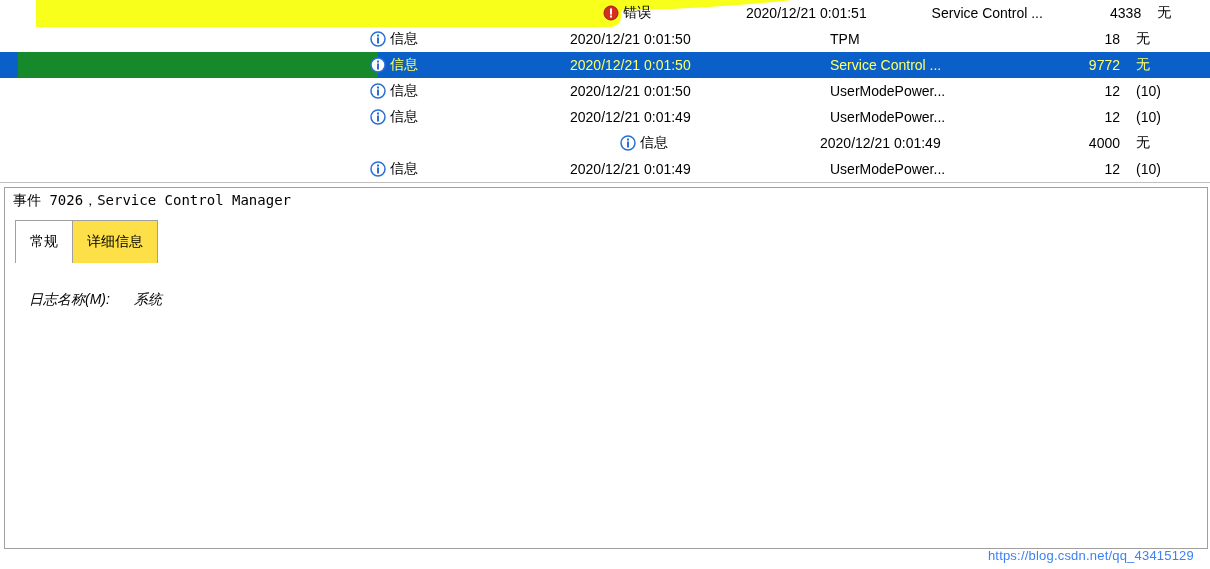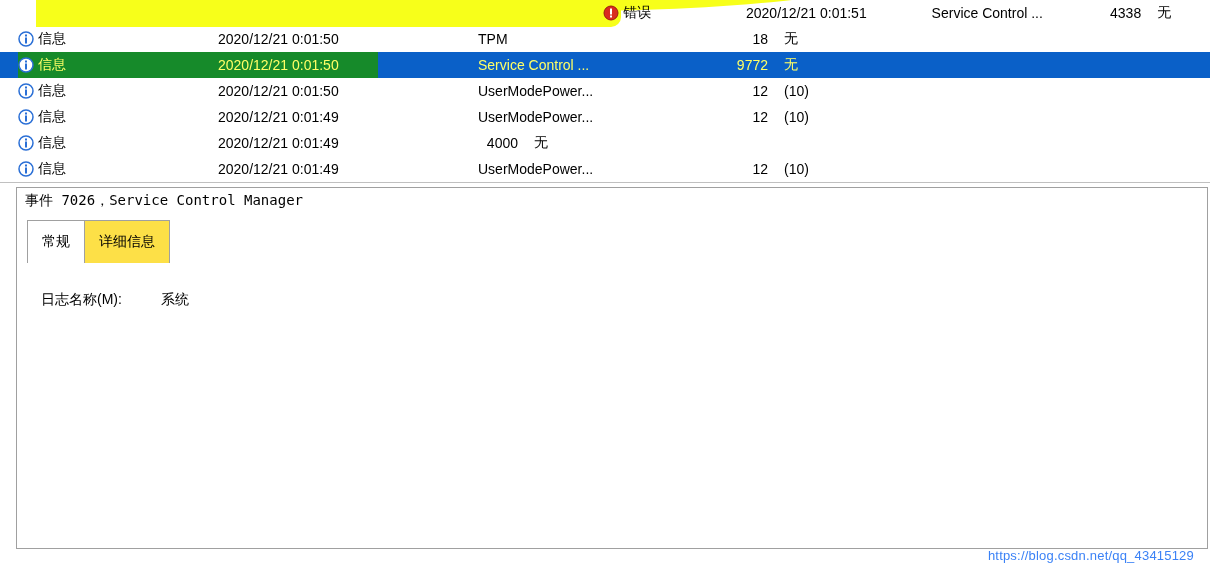--- a/index.html
+++ b/index.html
@@ -20,20 +20,21 @@
     border-left: none;
     border-right: none;
     background: #fff;
   }
   .row {
     display: flex;
     align-items: center;
     height: 26px;
     padding-left: 18px;
     white-space: nowrap;
+    justify-content: flex-end;
   }
   .col-level { width: 200px; display:flex; align-items:center; gap:2px;}
   .col-date  { width: 260px; }
   .col-source{ width: 250px; }
   .col-id    { width: 50px; text-align: right; padding-right: 10px;}
   .col-cat   { width: 80px; padding-left:6px;}
   .icon {
     width: 16px; height: 16px;
     display: inline-flex; align-items:center; justify-content:center;
     margin-right: 2px;
@@ -59,21 +60,21 @@
     width:300px; height:20px;
     background: #f7ff1a;
     border-radius: 50%;
     transform: rotate(-3deg);
     z-index:0;
   }
   .row > * { position: relative; z-index: 2; }
   .row { position: relative; }
   .details-panel {
     border: 1px solid #a0a0a0;
-    margin: 4px 2px 0 16px;
+    margin: 4px 2px 0 4px;
     height: 362px;
     background: #fff;
     font-family: "SimSun","NSimSun",monospace;
   }
   .details-title {
     padding: 4px 8px;
     font-size: 14px;
     background: #fff;
   }
   .tabs {
@@ -115,21 +116,22 @@
     display:inline-block;
     background: #f7ff1a;
     padding: 1px 10px 1px 0;
     margin-left:-2px;
   }
   .log-row {
     display:flex;
     margin: 28px 0 0 24px;
     font-family: "Microsoft YaHei","Segoe UI",sans-serif;
     font-size: 14px;
-    gap: 39px;
+    gap: 24px;
+    font-style: italic;
   }
   .watermark {
     position:absolute;
     right: 16px;
     bottom: 6px;
     color: #3b82f6;
     font-size: 13px;
     font-family: Arial, sans-serif;
     letter-spacing: 0.2px;
   }

